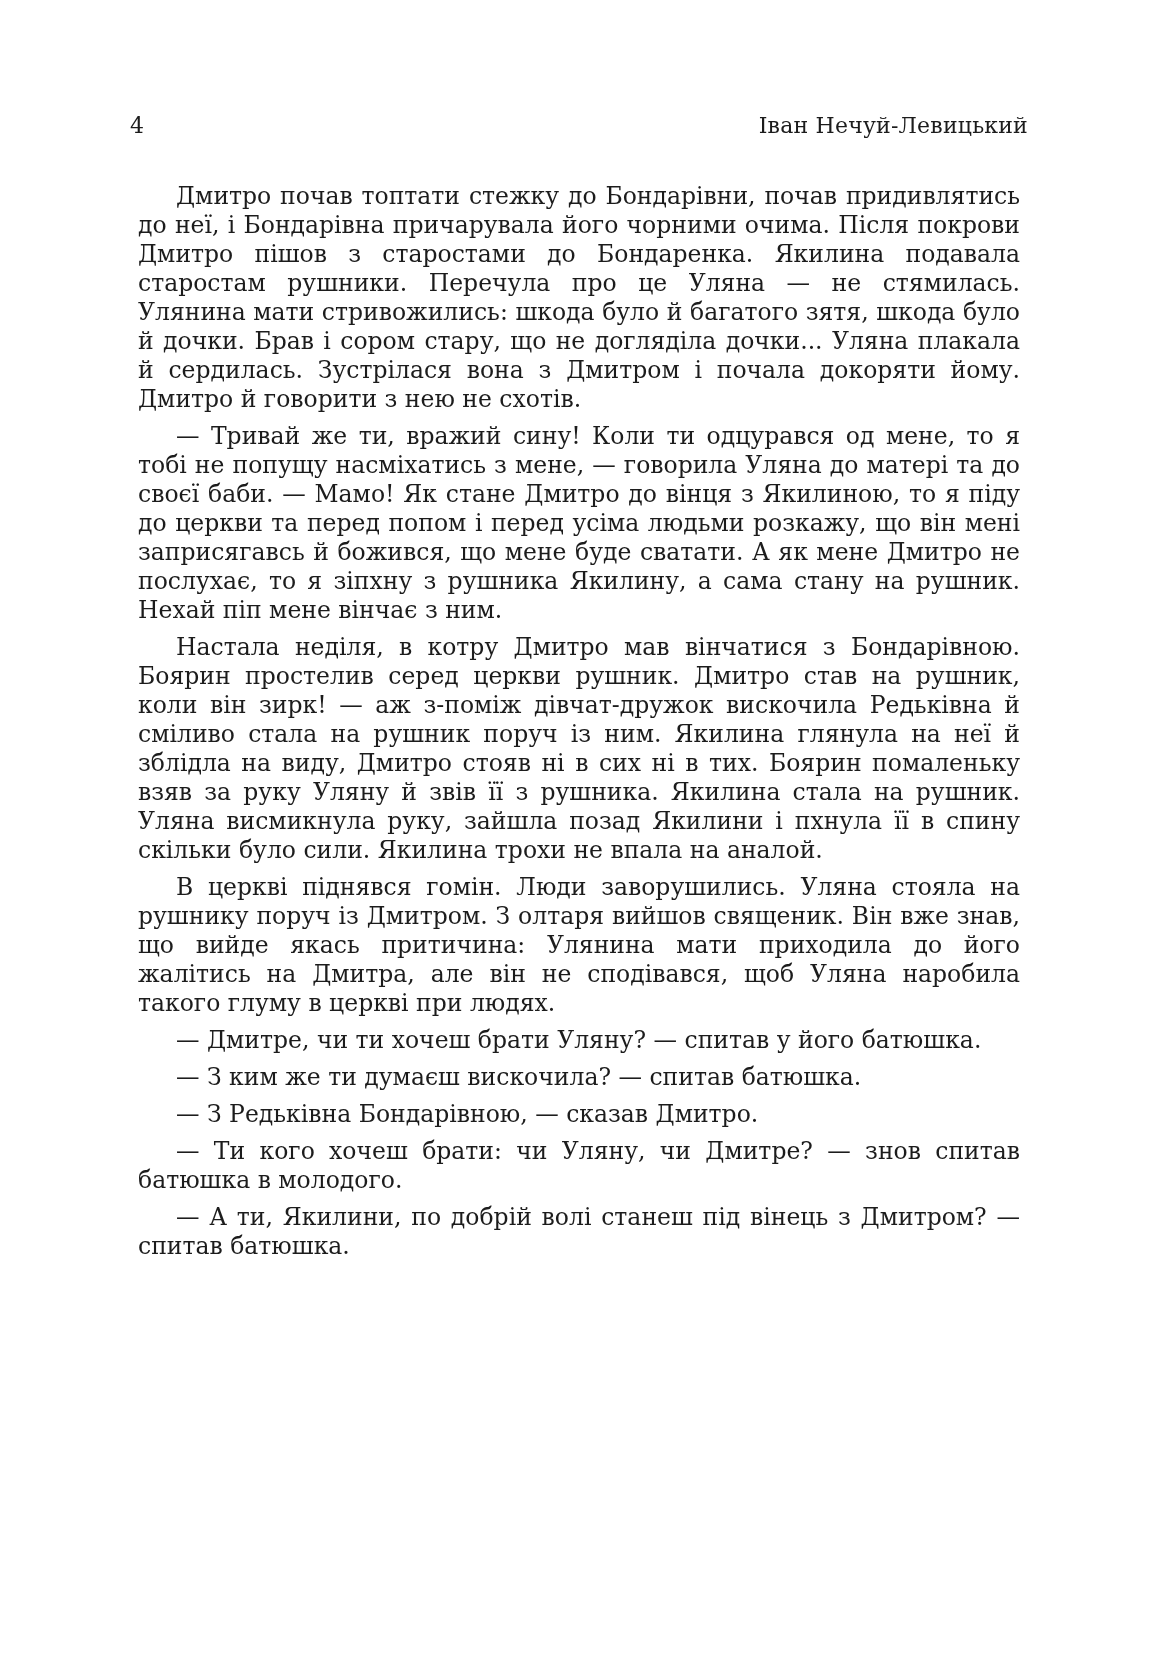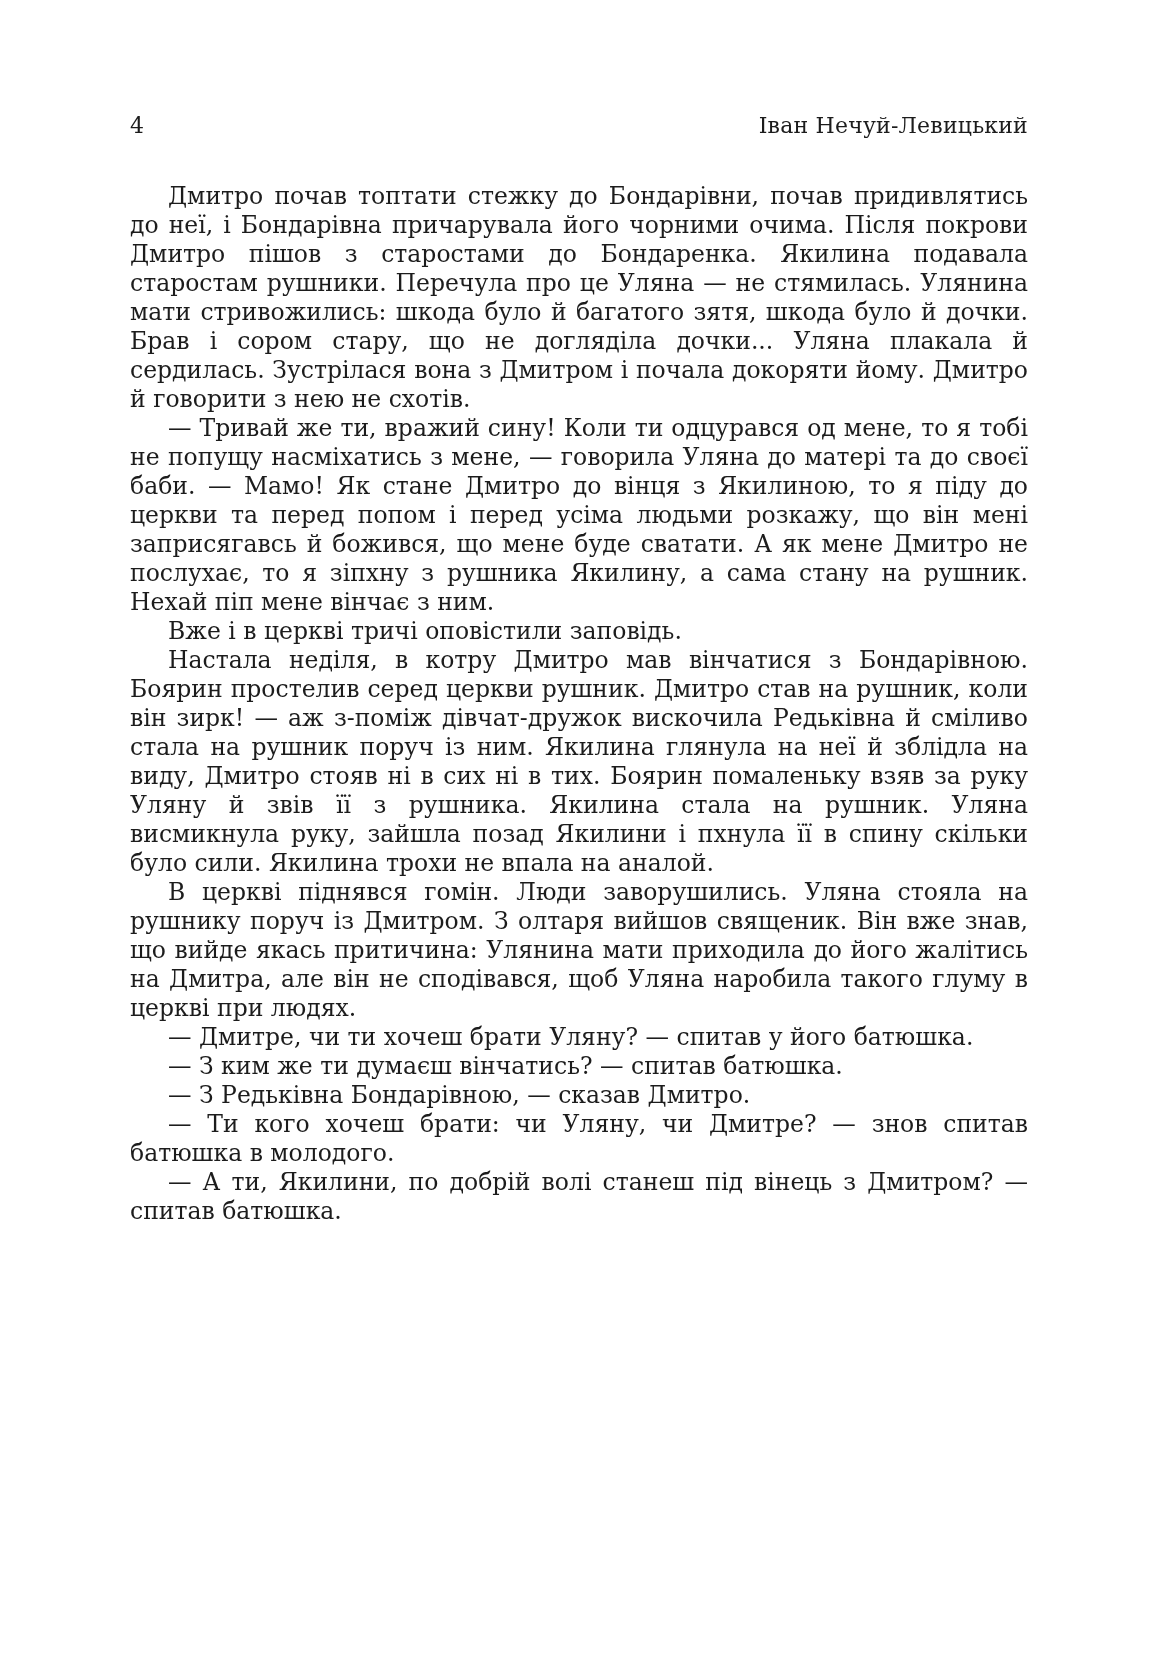--- a/index.html
+++ b/index.html
@@ -38,38 +38,37 @@
     display: block;
     text-align: right;
     letter-spacing: 0.2px;
   }
   .body-text {
     font-size: 23.5px;
     line-height: 29px;
     text-align: justify;
   }
   .para {
-    margin: 0;
+    margin: 8px;
     padding: 0;
     text-indent: 38px;
   }
 </style>
 </head>
 <body>
 
 <div class="page">
   <div class="header">
     <span class="page-num">4</span>
     <span class="running-title">Іван Нечуй-Левицький</span>
   </div>
   <div class="body-text">
       <p class="para">Дмитро почав топтати стежку до Бондарівни, почав придивлятись до неї, і Бондарівна причарувала його чорними очима. Після покрови Дмитро пішов з старостами до Бондаренка. Якилина подавала старостам рушники. Перечула про це Уляна — не стямилась. Улянина мати стривожились: шкода було й багатого зятя, шкода було й дочки. Брав і сором стару, що не догляділа дочки... Уляна плакала й сердилась. Зустрілася вона з Дмитром і почала докоряти йому. Дмитро й говорити з нею не схотів.</p>
       <p class="para">— Тривай же ти, вражий сину! Коли ти одцурався од мене, то я тобі не попущу насміхатись з мене, — говорила Уляна до матері та до своєї баби. — Мамо! Як стане Дмитро до вінця з Якилиною, то я піду до церкви та перед попом і перед усіма людьми розкажу, що він мені заприсягавсь й божився, що мене буде сватати. А як мене Дмитро не послухає, то я зіпхну з рушника Якилину, а сама стану на рушник. Нехай піп мене вінчає з ним.</p>
-      <p class="para">Вже і в церкві тричі оповістили заповідь.</p>
       <p class="para">Настала неділя, в котру Дмитро мав вінчатися з Бондарівною. Боярин простелив серед церкви рушник. Дмитро став на рушник, коли він зирк! — аж з-поміж дівчат-дружок вискочила Редьківна й сміливо стала на рушник поруч із ним. Якилина глянула на неї й зблідла на виду, Дмитро стояв ні в сих ні в тих. Боярин помаленьку взяв за руку Уляну й звів її з рушника. Якилина стала на рушник. Уляна висмикнула руку, зайшла позад Якилини і пхнула її в спину скільки було сили. Якилина трохи не впала на аналой.</p>
       <p class="para">В церкві піднявся гомін. Люди заворушились. Уляна стояла на рушнику поруч із Дмитром. З олтаря вийшов священик. Він вже знав, що вийде якась притичина: Улянина мати приходила до його жалітись на Дмитра, але він не сподівався, щоб Уляна наробила такого глуму в церкві при людях.</p>
       <p class="para">— Дмитре, чи ти хочеш брати Уляну? — спитав у його батюшка.</p>
-      <p class="para">— З ким же ти думаєш вінчатись? — спитав батюшка.</p>
+      <p class="para">— З ким же ти думаєш вискочила? — спитав батюшка.</p>
       <p class="para">— З Редьківна Бондарівною, — сказав Дмитро.</p>
       <p class="para">— Ти кого хочеш брати: чи Уляну, чи Дмитре? — знов спитав батюшка в молодого.</p>
       <p class="para">— А ти, Якилини, по добрій волі станеш під вінець з Дмитром? — спитав батюшка.</p>
     </div>
 </div>
 
 </body></html>

